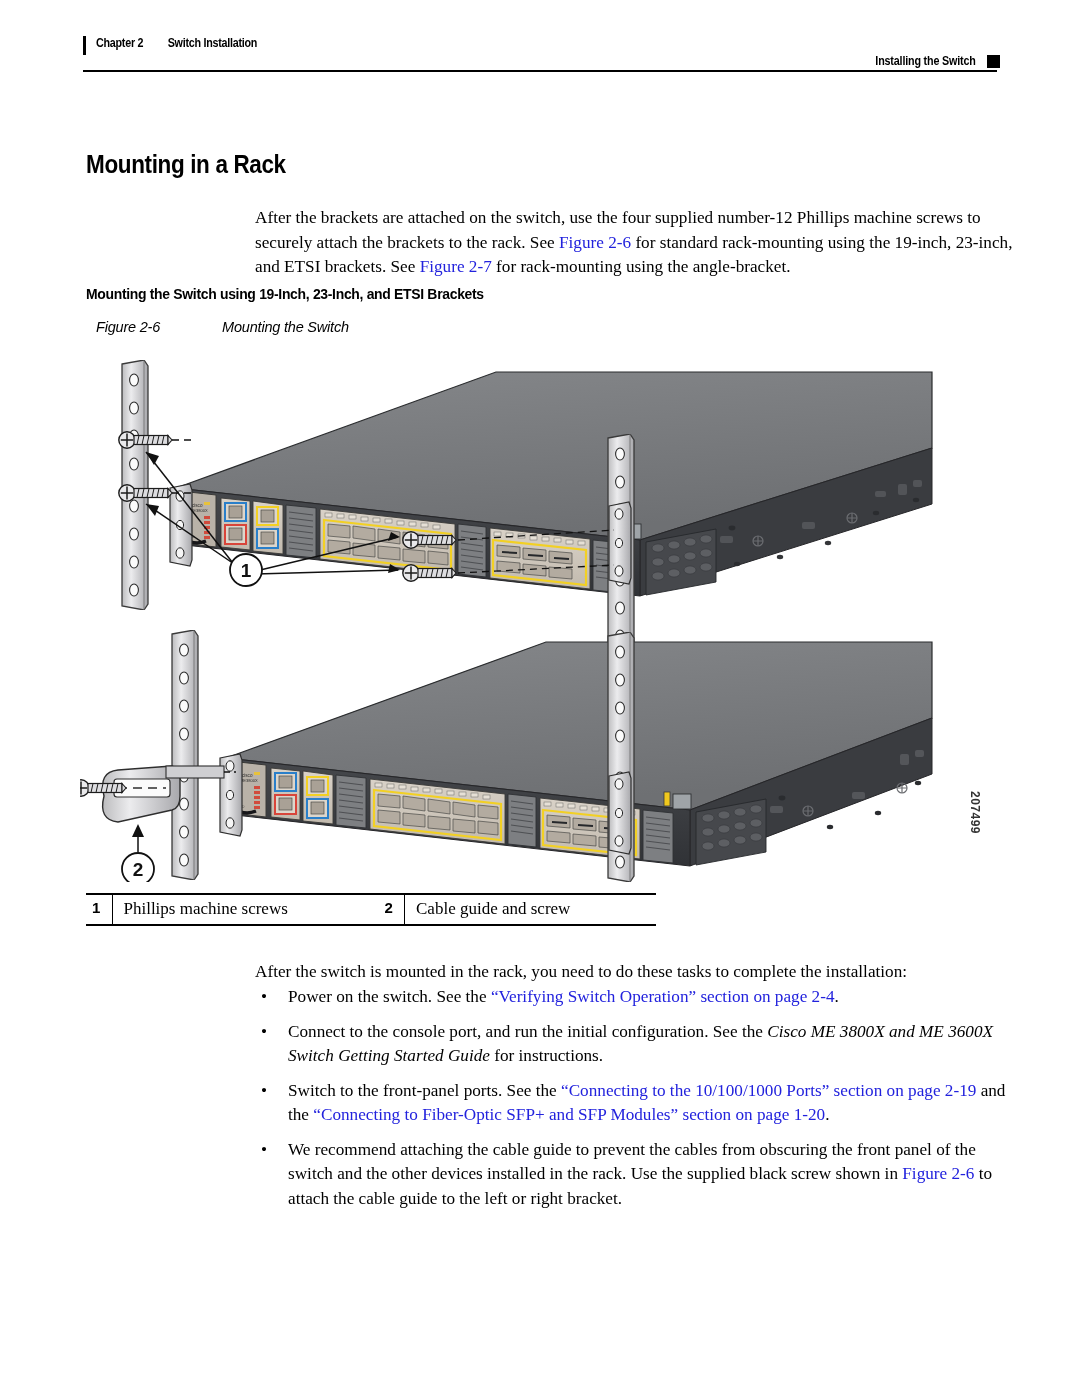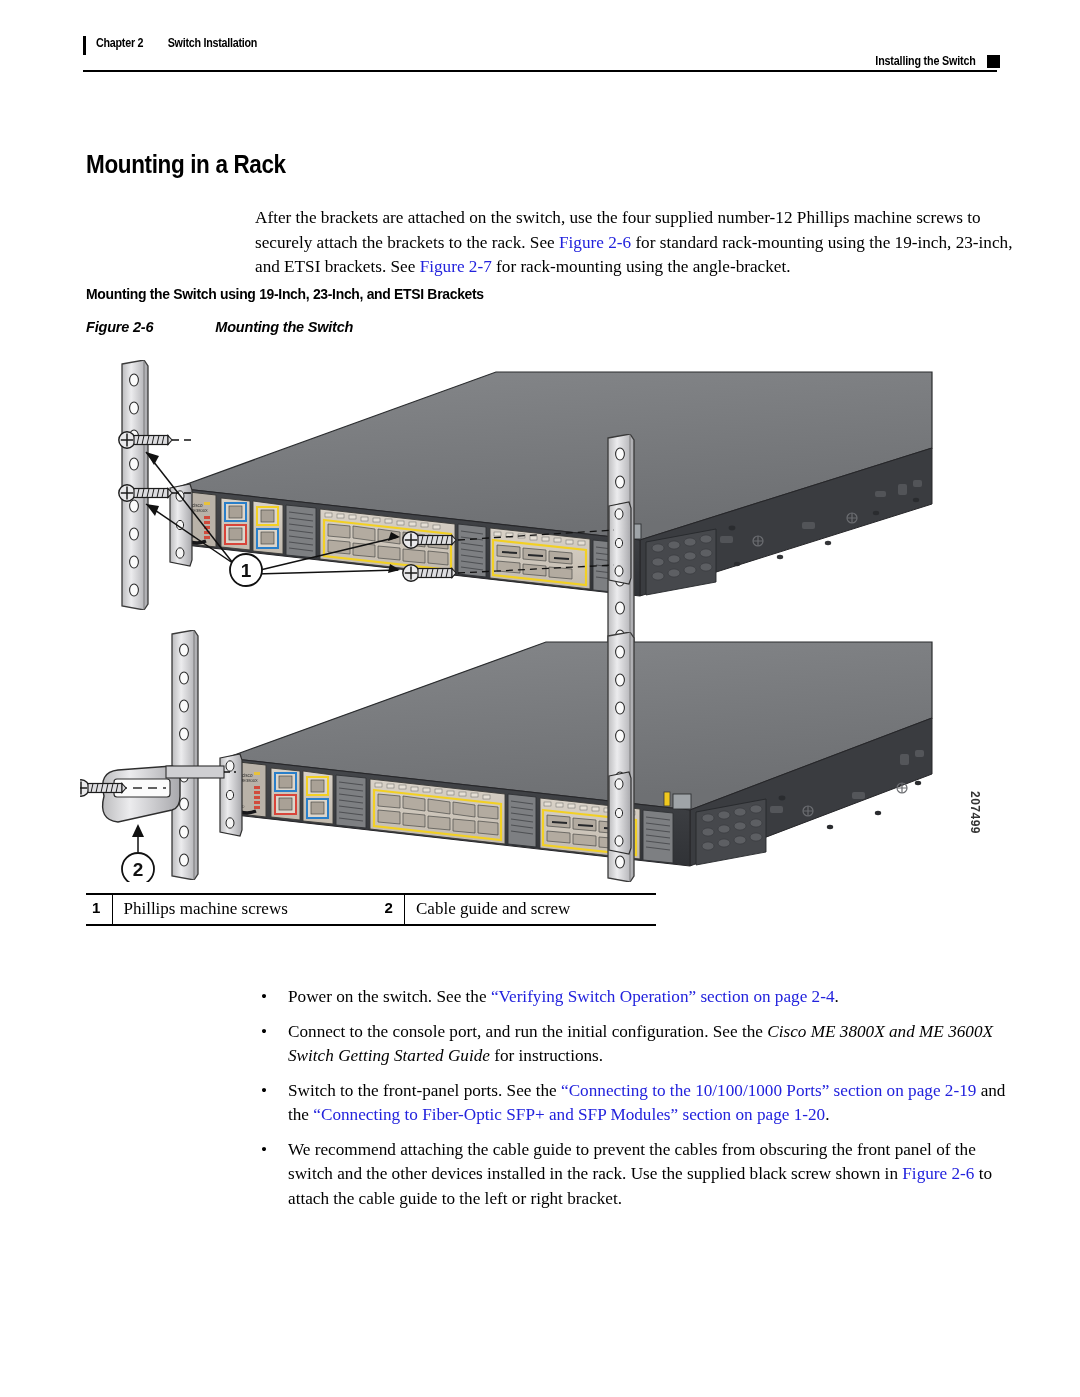--- a/index.html
+++ b/index.html
@@ -74,23 +74,23 @@
             line-height: 24.5px; margin-bottom: 10px; }
   .bullet .dot {
     position: absolute; left: 6px; top: 0;
     font-size: 17.2px; line-height: 24.5px;
   }
   .lnk { color: #2222dd; }
   .ital { font-style: italic; }
 
   
   .fig-cap {
-    position: absolute; left: 86px; top: 319px;
+    position: absolute; left: 96px; top: 319px;
     font-family: "Liberation Sans", sans-serif;
-    font-weight: bold; font-style: italic; font-size: 14.5px;
+    font-weight: normal; font-style: italic; font-size: 14.5px;
     letter-spacing: -0.2px; white-space: nowrap;
   }
   .fig-cap .gap { display: inline-block; width: 62px; }
 
   
   .figure { position: absolute; left: 80px; top: 352px; width: 920px; height: 530px; }
   .fig-id {
     position: absolute; right: 18px; bottom: 48px;
     font-family: "Liberation Sans", sans-serif;
     font-size: 12px; font-weight: bold; color: #333;
@@ -640,20 +640,21 @@
           <tr>
         <td class="lg-num">1</td>
         <td class="lg-txt">Phillips machine screws</td>
         <td class="lg-num lg-num2">2</td>
         <td class="lg-txt">Cable guide and screw</td>
       </tr>
     </tbody>
       </table>
   </div>
 
+  <div class="body-col post-para">After the switch is mounted in the rack, you need to do these tasks to complete the installation:</div>
 
   <div class="bullets">
 
     <div class="bullet">
       <span class="dot">•</span><span>Power on the switch. See the </span><span class="lnk">“Verifying Switch Operation” section on page 2-4</span><span>.</span>
     </div>
 
     <div class="bullet">
       <span class="dot">•</span><span>Connect to the console port, and run the initial configuration. See the </span><span class="ital">Cisco ME 3800X and ME 3600X Switch Getting Started Guide</span><span> for instructions.</span>
     </div>

